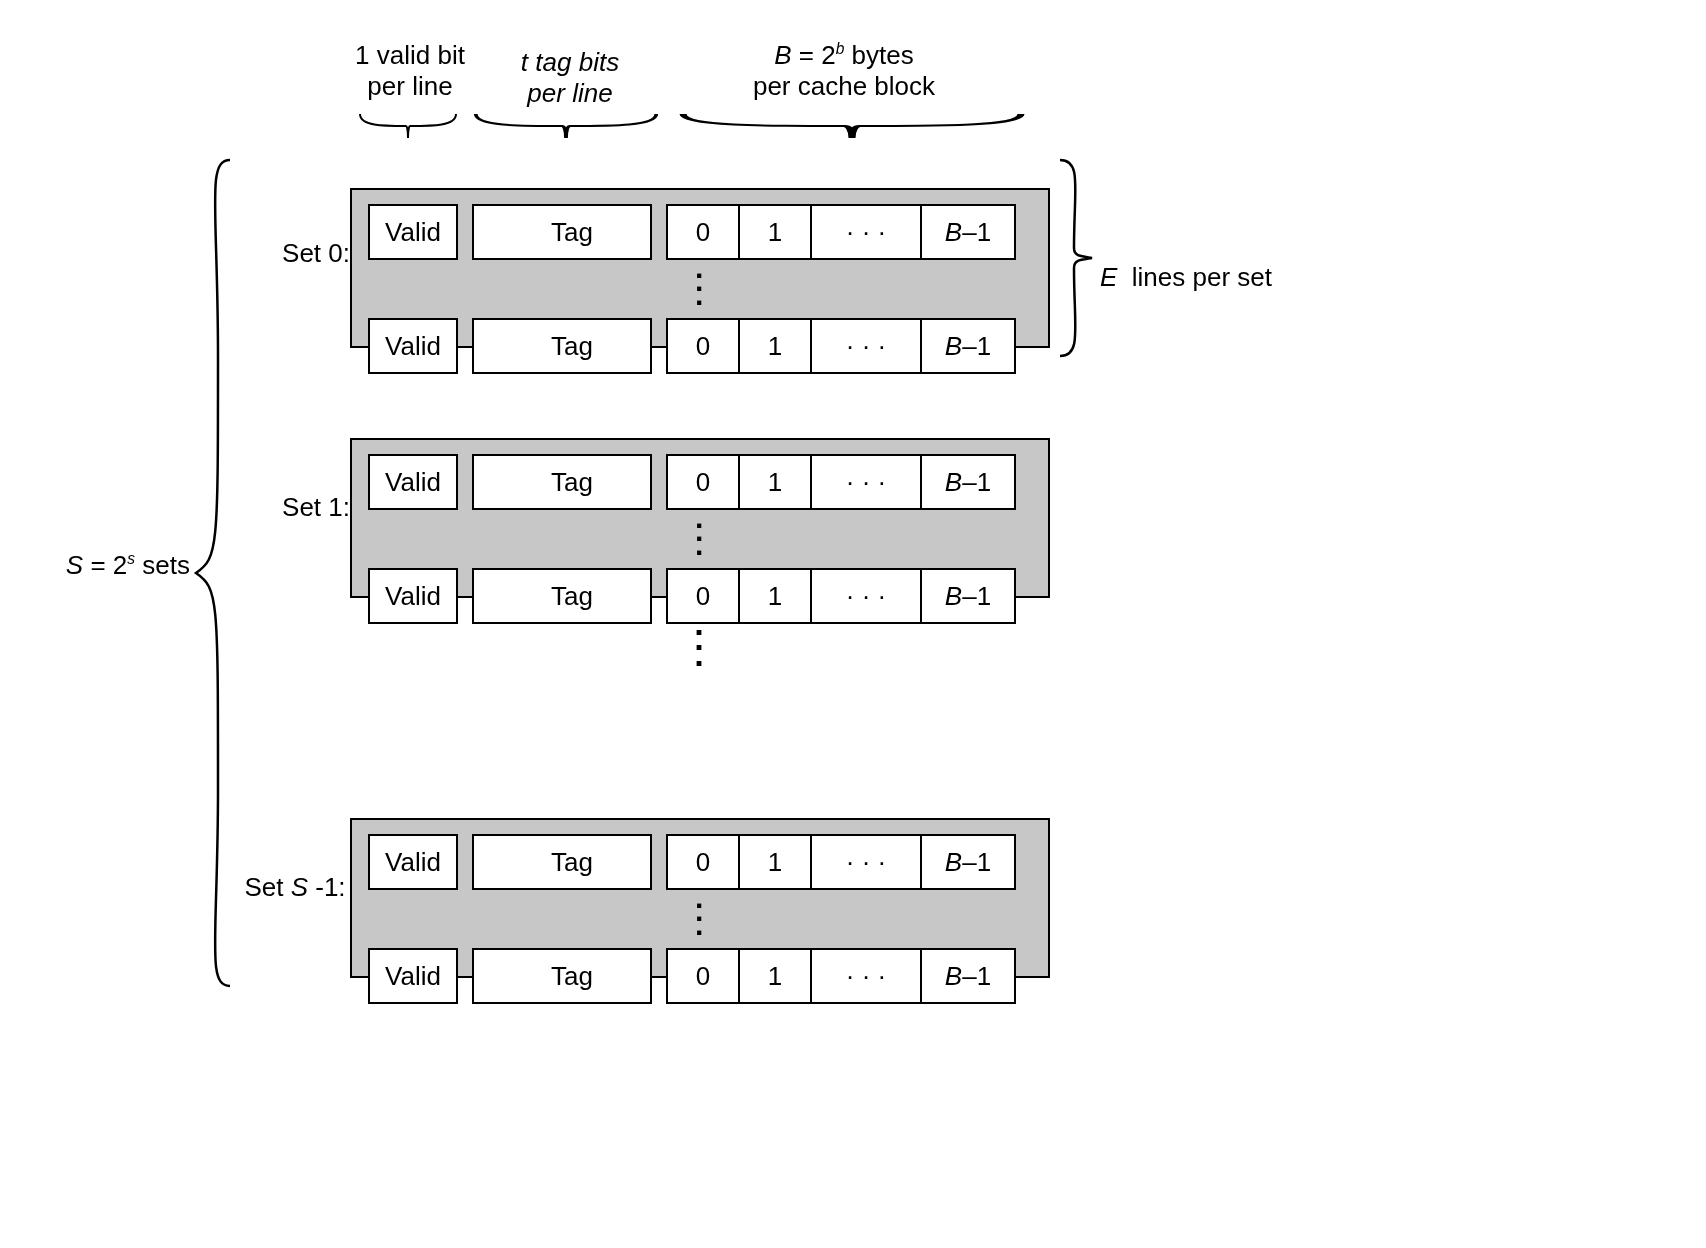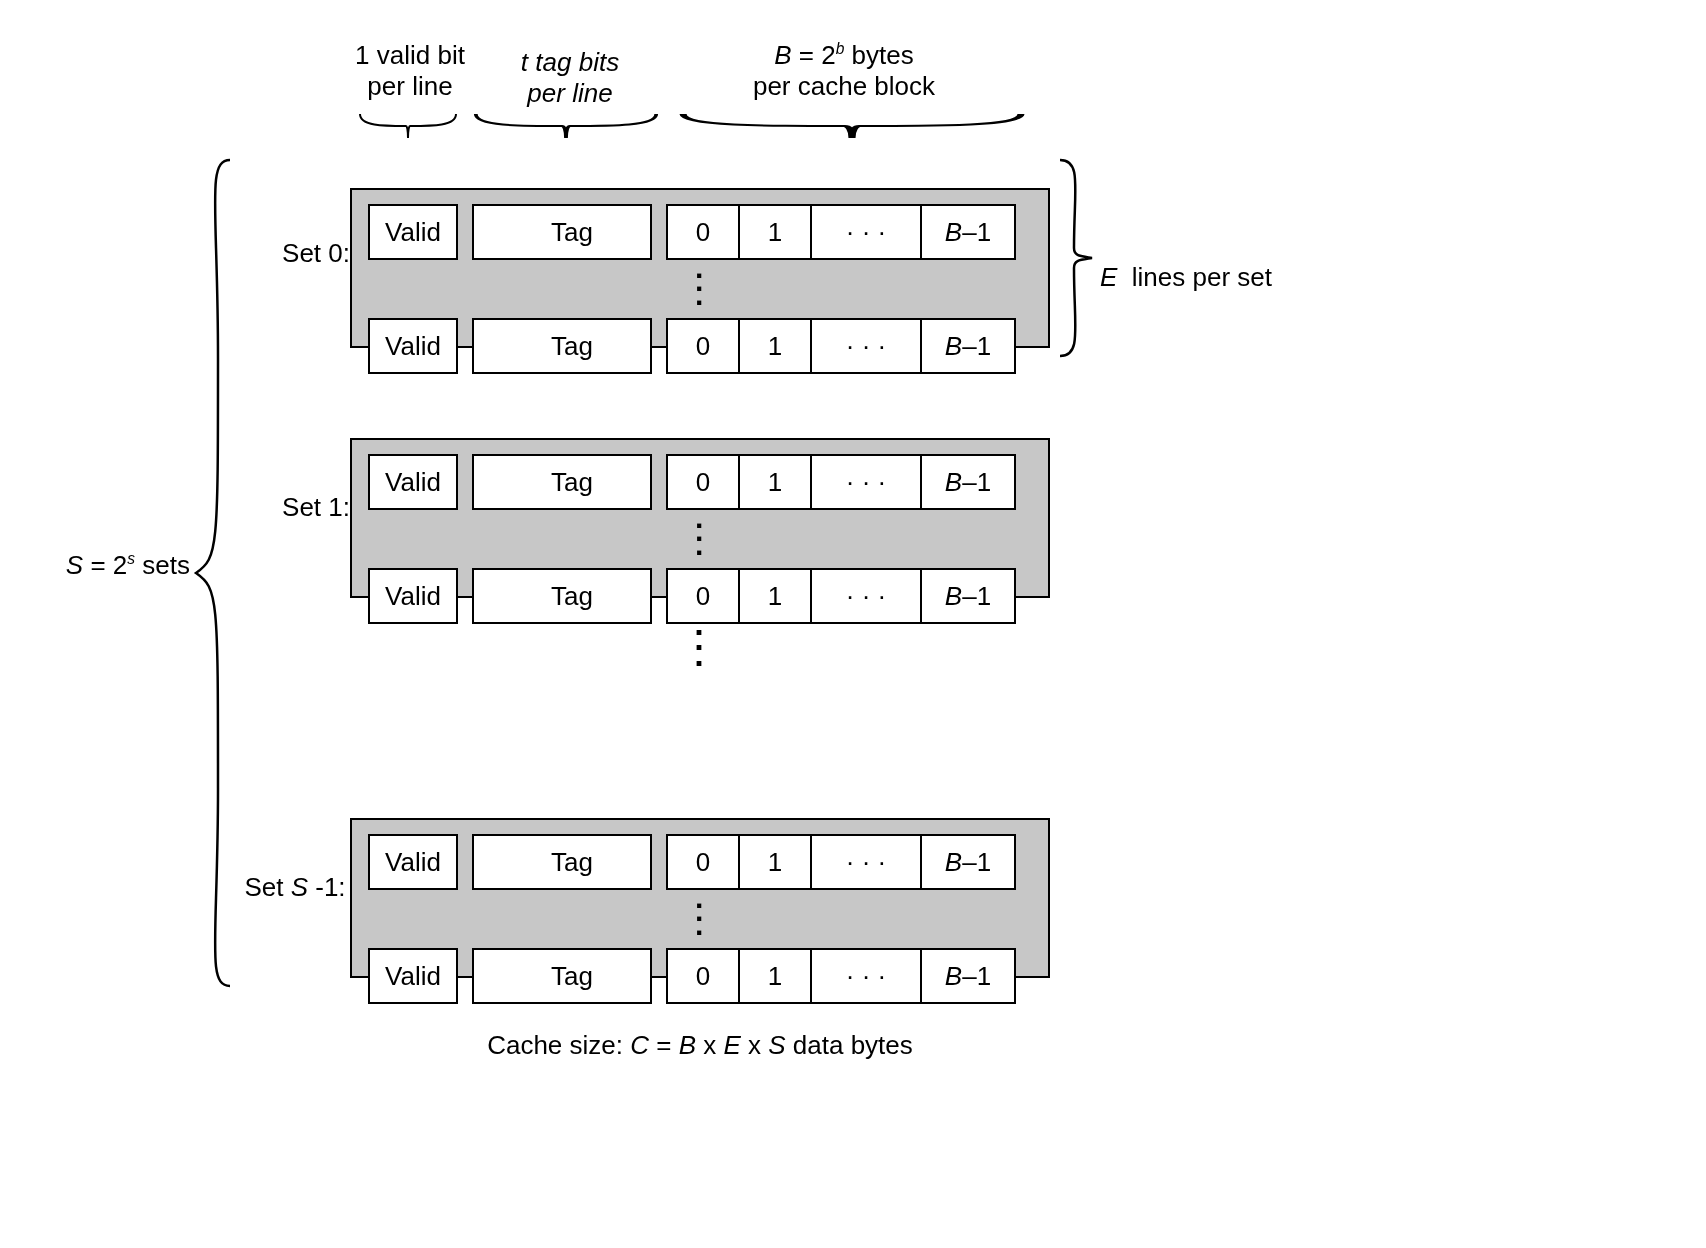--- a/index.html
+++ b/index.html
@@ -332,17 +332,14 @@
 
   <div class="brace-right">
     <svg viewBox="0 0 36 200" preserveAspectRatio="none">
       <path d="M2 2 C24 2 16 30 16 90 C16 98 22 98 34 100 C22 102 16 102 16 110 C16 170 24 198 2 198" fill="none" stroke="#000" stroke-width="2.5"></path>
     </svg>
   </div>
   <div class="e-label">
     <em>E</em>&nbsp; lines per set
   </div>
 
-  <div class="caption">
-    <span>Cache size:  </span><em>C</em> = <em>B</em> x <em>E</em> x <em>S</em><span> data bytes</span>
-  </div>
 
 </div>
 
 </body></html>

